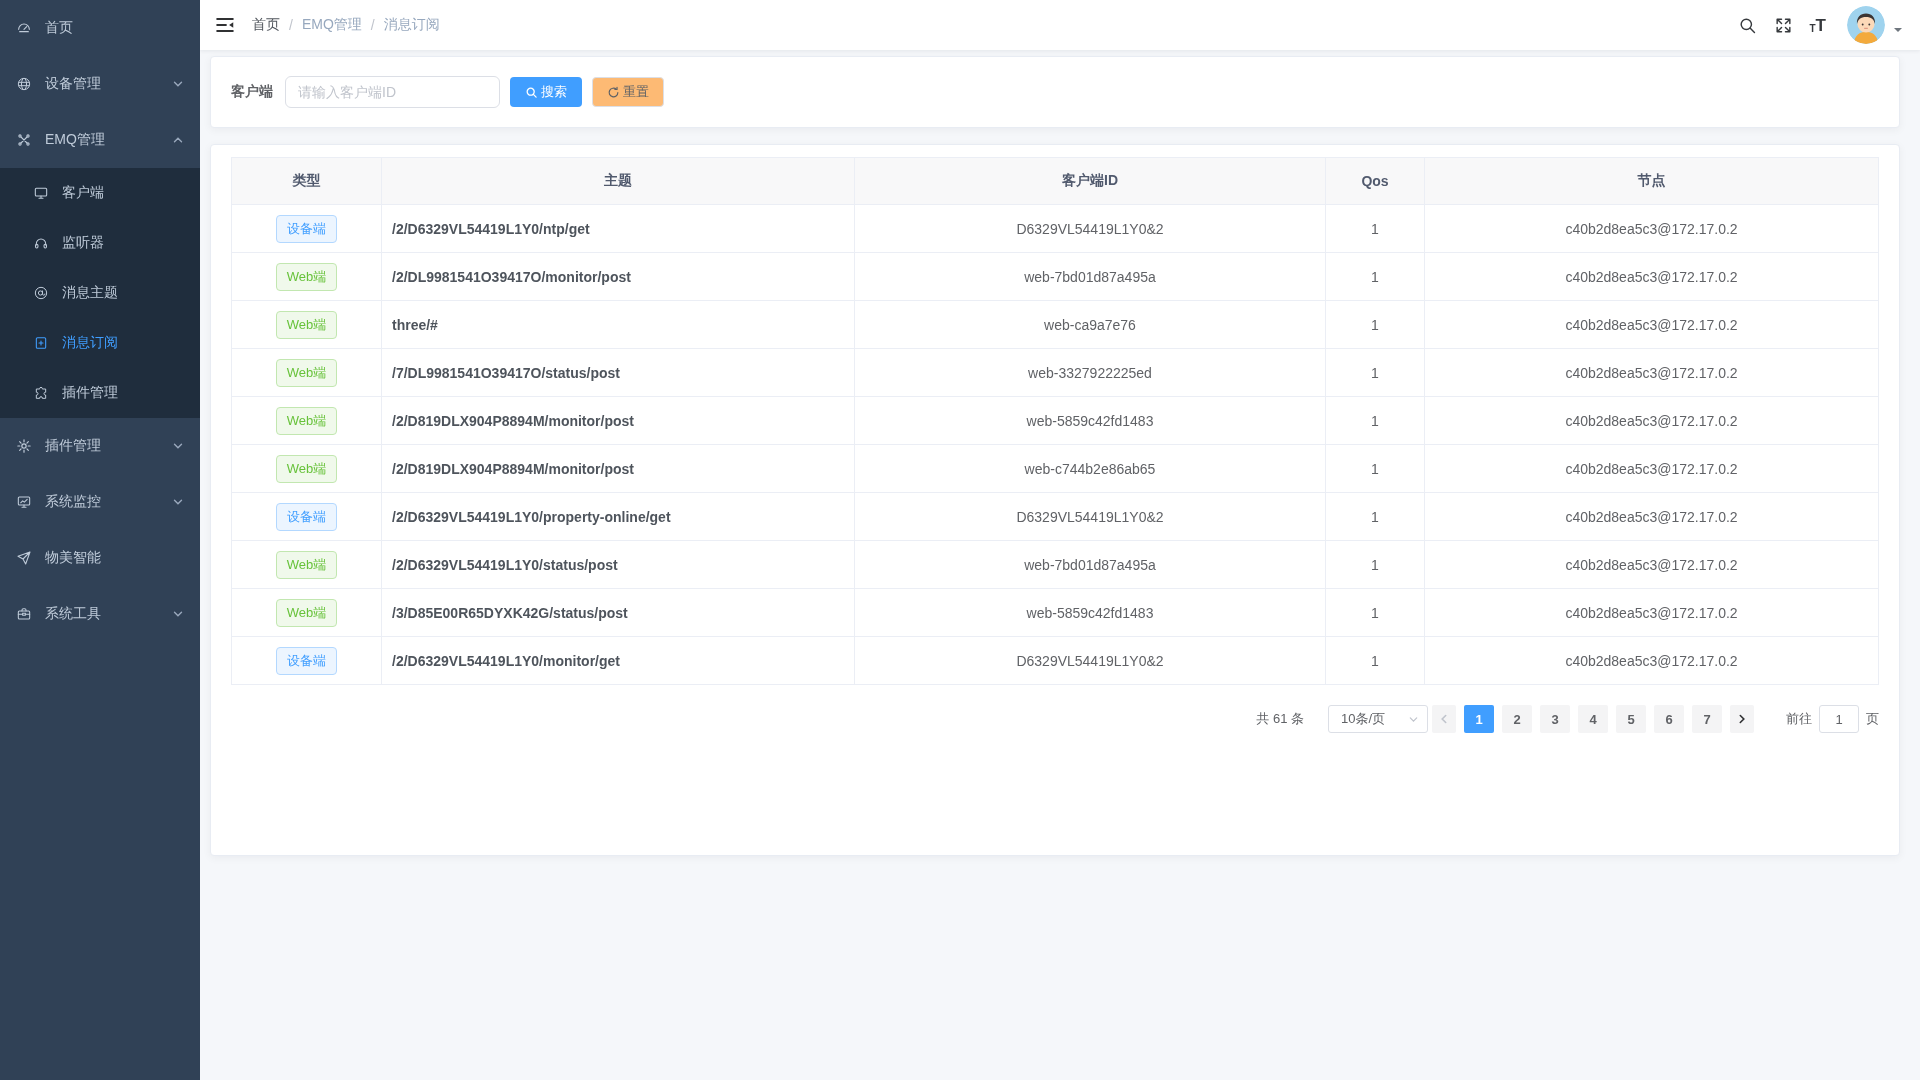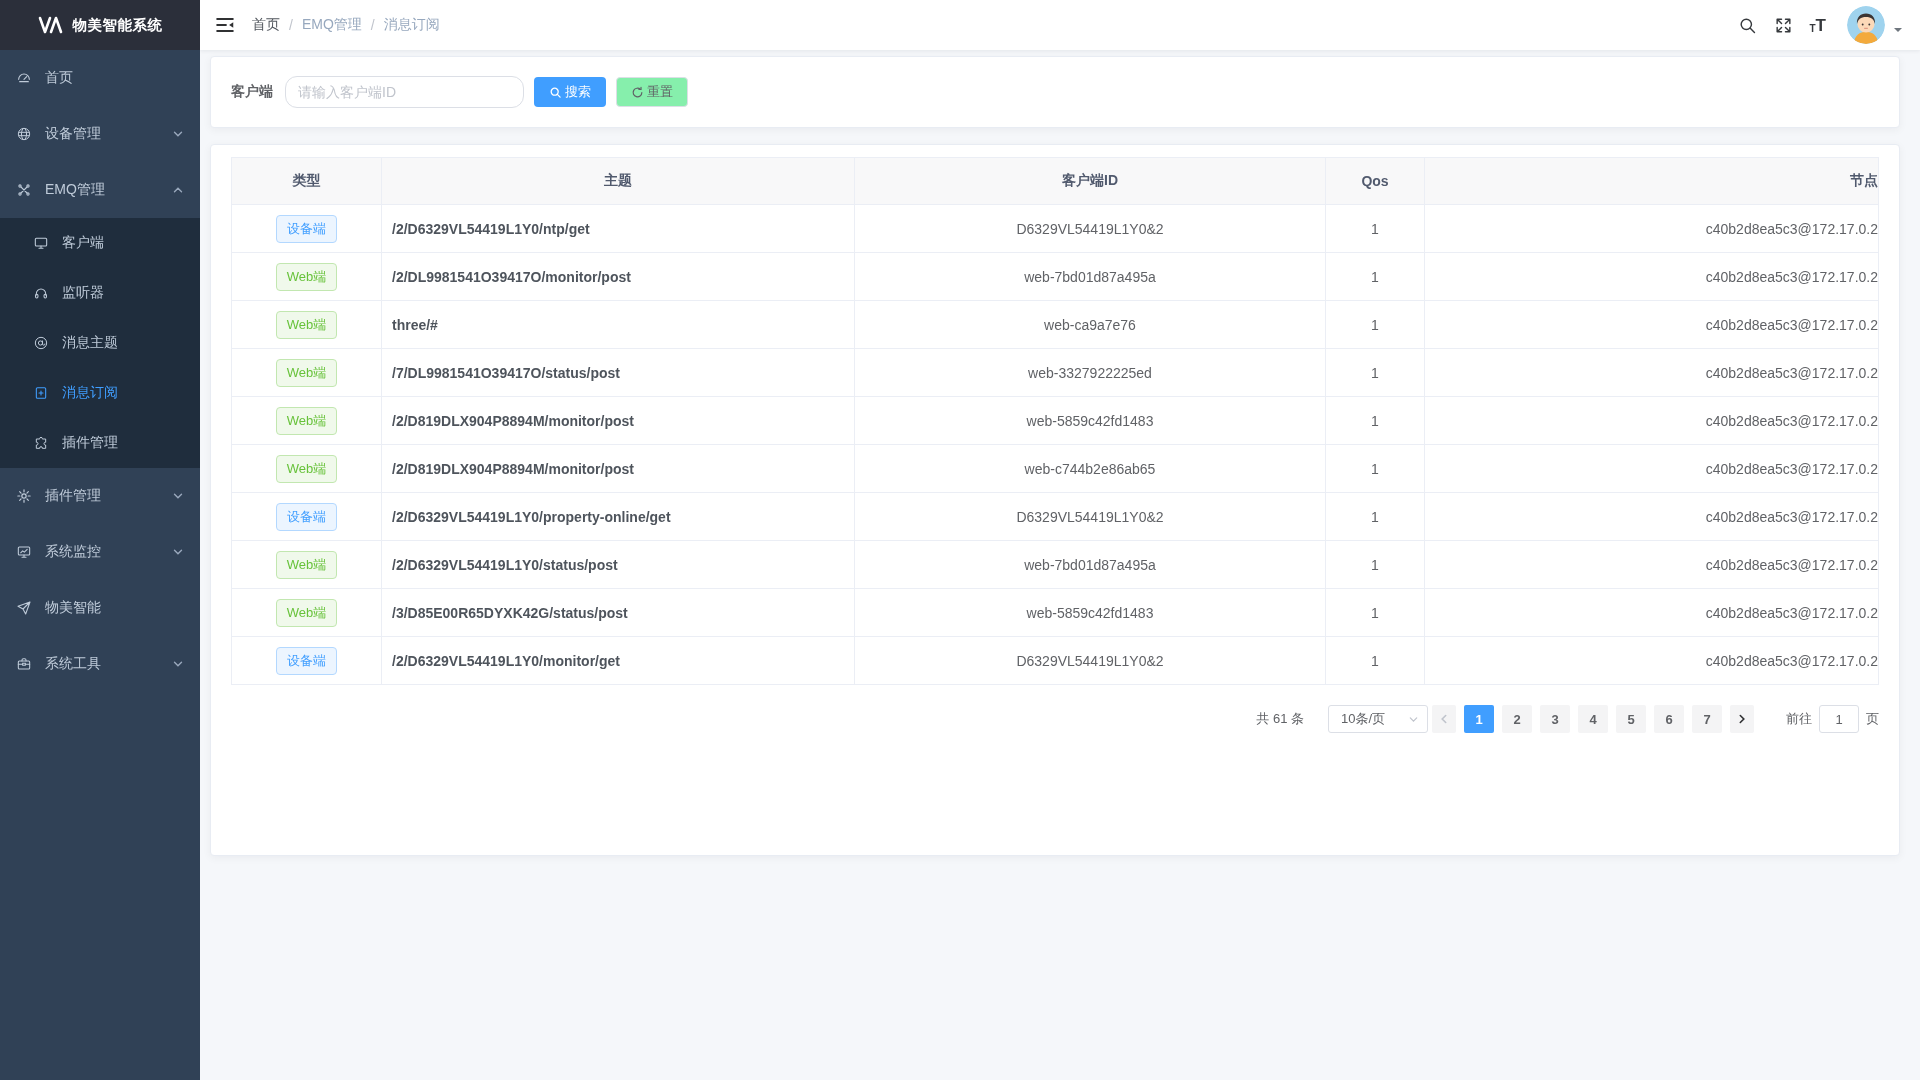--- a/index.html
+++ b/index.html
@@ -37,39 +37,39 @@
   .avatar { width:38px; height:38px; border-radius:50%; overflow:hidden; display:block; }
   .caret-down { width:0; height:0; border:4.5px solid transparent; border-top-color:#6f767e;
     margin-top:14px; }
 
   
   .content { flex:1; padding:6px 20px 0 10px; overflow:hidden; background:#f5f7fa; }
   .card { background:#fff; border:1px solid #e8ecf3; border-radius:4px;
     box-shadow:0 2px 8px rgba(0,21,41,.05); }
   .search-card { height:72px; display:flex; align-items:center; padding:0 20px; }
   .search-label { font-size:14px; font-weight:700; color:#606266; margin-right:12px; }
-  .search-input { width:239px; height:32px; border:1px solid #dcdfe6; border-radius:12px;
+  .search-input { width:215px; height:32px; border:1px solid #dcdfe6; border-radius:6px;
     padding:0 12px; font-size:14px; color:#606266; outline:none; }
   .search-input::placeholder { color:#c0c4cc; }
   .btn { height:30px; border-radius:4px; font-size:13px; display:inline-flex; align-items:center;
     gap:3px; padding:0 14px; cursor:pointer; border:1px solid transparent; margin-left:10px;
     font-family:inherit; }
   .btn-primary { background:#409eff; color:#fff; }
-  .btn-plain { background:#86efac; border-color:#dcdfe6; color:#606266;justify-content:center; }
+  .btn-plain { background:#fdba74; border-color:#dcdfe6; color:#606266;justify-content:center; }
   .bicon { width:13px; height:13px; }
 
   
   .table-card { margin-top:16px; height:712px; padding:12px 20px 0; }
   table { width:100%; border-collapse:collapse; table-layout:fixed; font-size:14px; color:#606266;border-radius:27px; }
   .data-table { border:1px solid #ebeef5; }
   th { background:#f8f8f9; height:47px; font-weight:700; color:#515a6e;
     border-bottom:1px solid #ebeef5; border-right:1px solid #ebeef5; text-align:center; font-size:14px; }
   td { height:48px; text-align:center; background:#fff;
     border-bottom:1px solid #ebeef5; border-right:1px solid #ebeef5; }
-  th:last-child, td:last-child { border-right:none;text-align:right; }
+  th:last-child, td:last-child { border-right:none; }
   .topic-cell { text-align:left; padding-left:10px; font-weight:700; color:#4e545c; }
   .tag { display:inline-flex; align-items:center; height:28px; padding:0 10px;
     border-radius:4px; font-size:13px; border:1px solid; }
   .tag-blue { color:#409eff; background:#ecf5ff; border-color:#b3d8ff; }
   .tag-green { color:#67c23a; background:#f0f9eb; border-color:#c2e7b0; }
 
   
   .pagination { display:flex; align-items:center; justify-content:flex-end;
     margin-top:20px; font-size:13px; color:#606266; }
   .pg-total { margin-right:24px; }
@@ -86,27 +86,20 @@
   .pg-next { color:#303133; }
   .page-btn.active { background:#409eff; color:#fff; }
   .pg-goto { display:flex; align-items:center; gap:7px; margin-left:28px; }
   .goto-input { width:40px; height:28px; border:1px solid #dcdfe6; border-radius:3px;
     text-align:center; font-size:13px; color:#606266; outline:none; }
 </style>
 </head>
 <body>
 
 <aside class="sidebar">
-  <div class="logo">
-    <svg class="logo-mark" viewBox="0 0 26 18" fill="none" stroke="currentColor" stroke-width="2.6" stroke-linecap="round" stroke-linejoin="round">
-        <path d="M2 2l5 14L12 2"></path>
-        <path d="M13 16L18 2l5 14"></path>
-      </svg>
-    <span class="logo-title">物美智能系统</span>
-  </div>
 
   <nav>
     <div class="menu-item">
       <svg class="micon" viewBox="0 0 24 24" fill="none" stroke="currentColor" stroke-width="1.7" stroke-linecap="round">
           <path d="M20 14a8 8 0 1 0-16 0"></path>
           <path d="M12 14l4-4"></path>
           <path d="M5.5 17.5h13"></path>
         </svg>
       <span>首页</span>
     </div>

